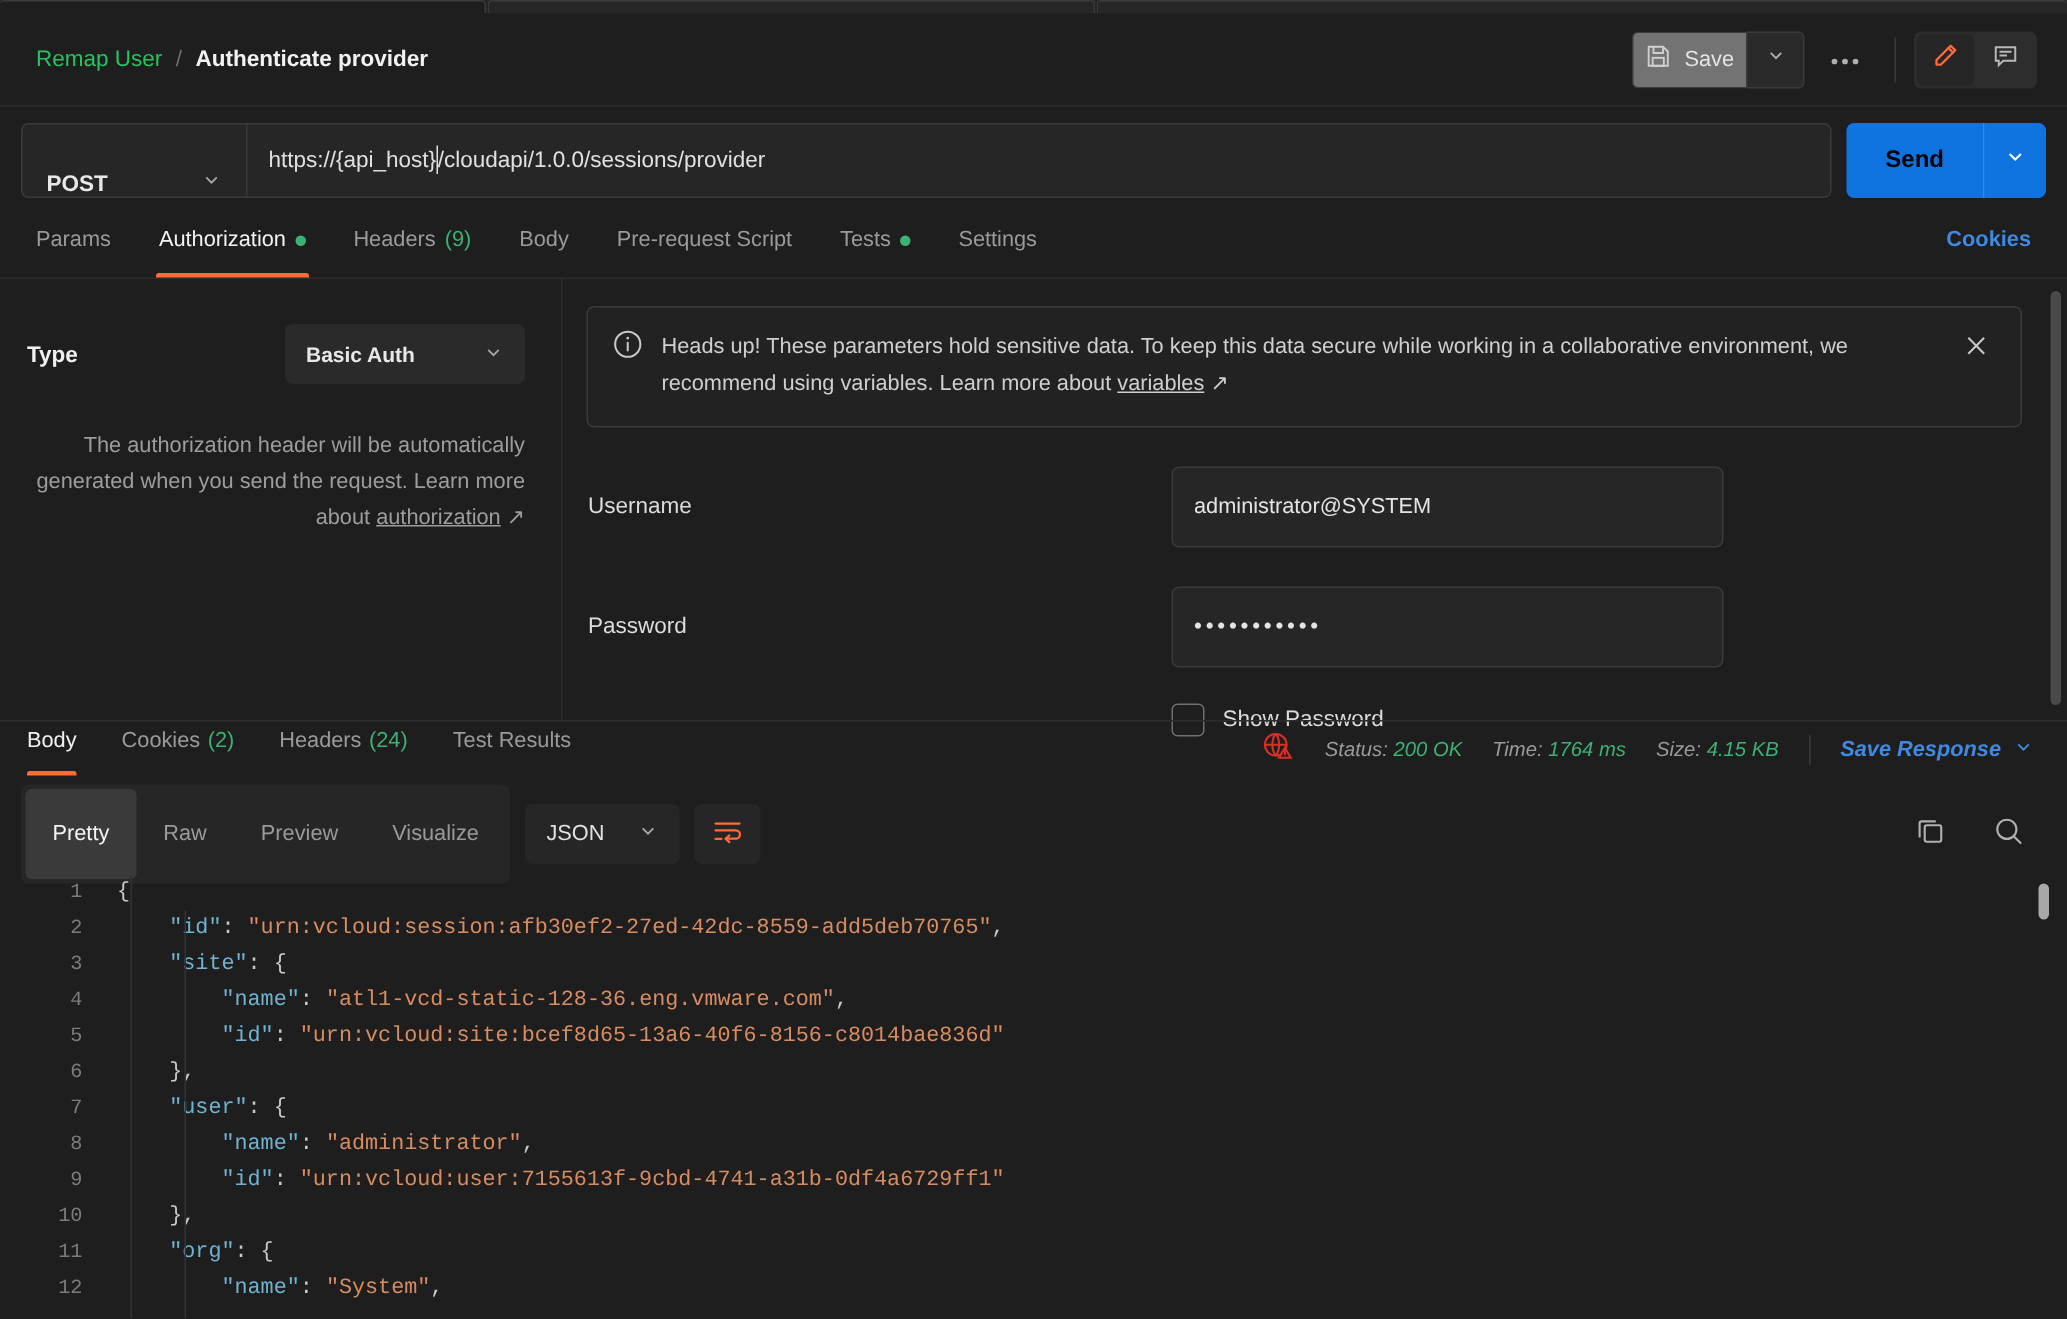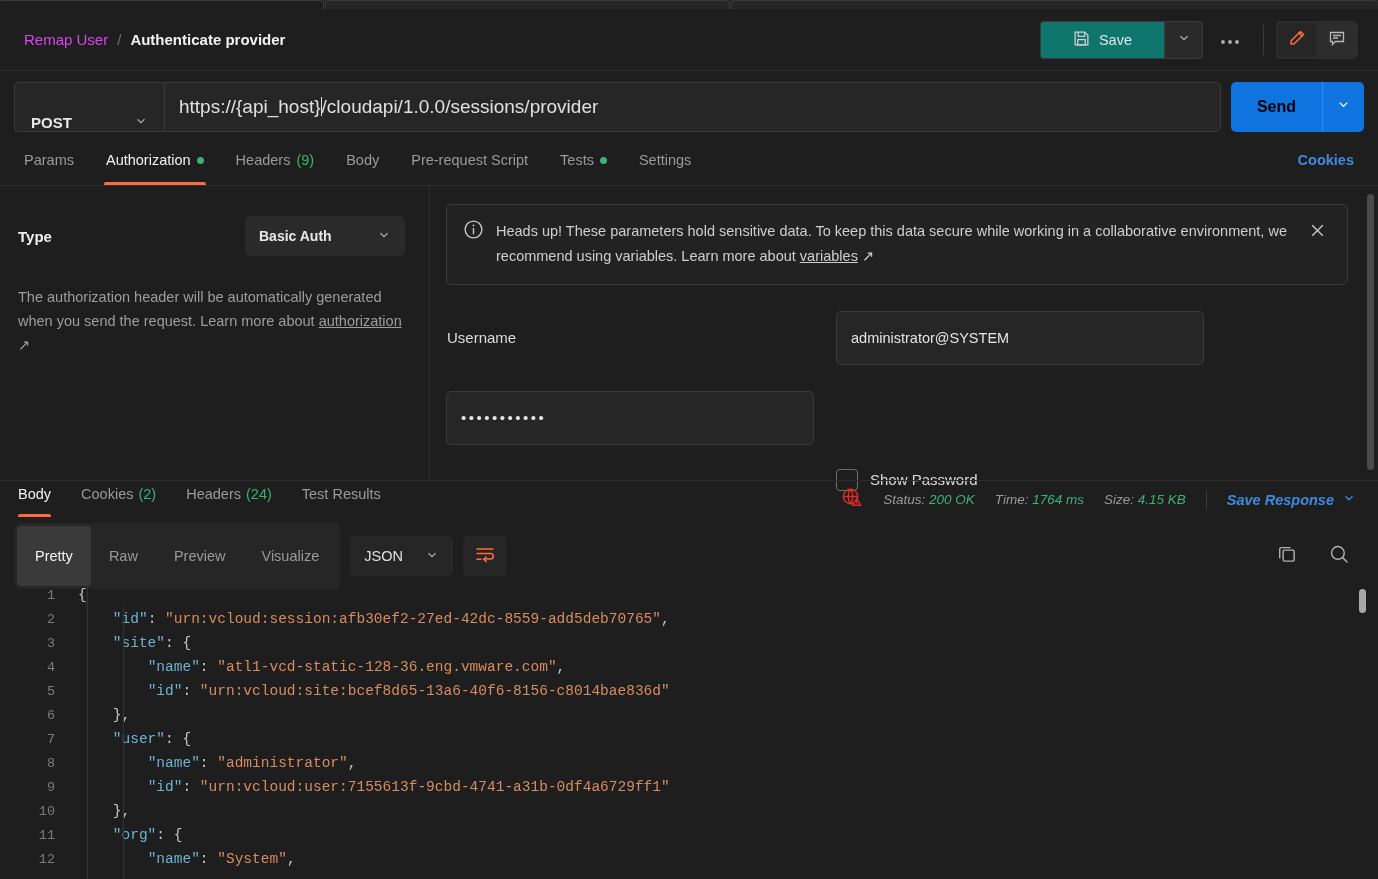--- a/index.html
+++ b/index.html
@@ -18,29 +18,29 @@
   .tabstrip .te2 { left:325px; width:405px; background:#262626;}
   .tabstrip .te3 { left:731px; width:647px; background:#262626; border-right:none;}
 
   
   .header {
     position:absolute; top:9px; left:0; width:1378px; height:62px;
     background:#1e1e1e; display:flex; align-items:center;
     border-bottom:1px solid #2d2d2d;
   }
   .breadcrumb { display:flex; align-items:center; padding-left:24px; gap:9px; font-size:15px; }
-  .bc-parent { color:#d946ef; }
+  .bc-parent { color:#22c55e; }
   .bc-sep { color:#6e6e6e; }
   .bc-current { color:#f2f2f2; font-weight:bold; }
 
   .hdr-right { margin-left:auto; display:flex; align-items:center; padding-right:20px; gap:0; }
   .save-btn {
     display:flex; align-items:center; gap:9px;
-    background:#0f766e; border:1px solid #3a3a3a; border-right:none;
-    border-radius:4px 0 0 4px; height:38px; padding:0 32px;
+    background:#737373; border:1px solid #3a3a3a; border-right:none;
+    border-radius:4px 0 0 4px; height:38px; padding:0 8px;
     color:#e3e3e3; font-size:14.5px;
   }
   .save-caret {
     background:#2a2a2a; border:1px solid #3a3a3a;
     border-radius:0 4px 4px 0; height:38px; width:39px;
     display:flex; align-items:center; justify-content:center; color:#b0b0b0;
   }
   .more-btn { width:42px; height:38px; display:flex; align-items:center; justify-content:center; color:#b0b0b0; letter-spacing:1px; font-size:15px; margin-left:6px;}
   .hdr-divider { width:1px; height:30px; background:#3a3a3a; margin:0 12px; }
   .icon-group { display:flex; background:#2d2d2d; border-radius:5px; padding:2px; gap:2px; }
@@ -50,41 +50,41 @@
   
   .urlbar { position:absolute; top:79px; left:0; width:1378px; height:55px; display:flex; align-items:center; padding:0 14px; gap:0; }
   .method-box {
     width:150px; height:50px; background:#262626; border:1px solid #3a3a3a;
     border-radius:5px 0 0 5px; border-right:none;
     display:flex; align-items:flex-end; justify-content:space-between; padding:0 16px;
     font-size:15px; color:#e8e8e8; font-weight:bold;
   }
   .url-box {
     flex:1; height:50px; background:#262626; border:1px solid #3a3a3a; border-radius:0 5px 5px 0;
-    display:flex; align-items:center; padding:0 14px; font-size:19px; color:#e0e0e0;
+    display:flex; align-items:center; padding:0 14px; font-size:15px; color:#e0e0e0;
     position:relative;
   }
   .url-caret { display:inline-block; width:1px; height:19px; background:#e0e0e0; vertical-align:-4px; }
   .send-wrap { display:flex; margin-left:10px; }
   .send-btn { background:#0f74e0; color:#000000; font-weight:bold; font-size:16px; height:50px; padding:0 26px; border-radius:5px 0 0 5px; display:flex; align-items:center; }
   .send-caret { background:#0f74e0; width:42px; height:50px; border-radius:0 5px 5px 0; display:flex; align-items:center; justify-content:center; border-left:1px solid #2f8bee; color:#fff;}
 
   
   .reqtabs { position:absolute; top:141px; left:0; width:1378px; height:45px; display:flex; align-items:flex-end; padding:0 14px; border-bottom:1px solid #2d2d2d; }
   .rtab { position:relative; padding:4px 16px 17px 16px; font-size:14.5px; color:#9a9a9a; display:flex; align-items:center; gap:6px; }
   .rtab:first-child{ padding-left:10px;}
   .rtab.active { color:#f2f2f2; }
   .rtab.active::after { content:""; position:absolute; left:14px; right:14px; bottom:0; height:3px; background:#ff6c37; border-radius:2px 2px 0 0; }
   .rtab .dot { width:7px; height:7px; border-radius:50%; background:#3bb273; display:inline-block;}
   .rtab .cnt { color:#3bb273; }
   .cookies-link { margin-left:auto; color:#3f8ae0; font-size:14.5px; padding:4px 10px 17px 0; font-weight:bold;}
 
   
   .authpane { position:absolute; top:186px; left:0; width:1378px; height:294px; display:flex; }
-  .auth-left { width:430px; border-right:1px solid #2d2d2d; padding:30px 24px 0 18px; }
+  .auth-left { width:375px; border-right:1px solid #2d2d2d; padding:30px 24px 0 18px;text-align:right; }
   .type-row { display:flex; align-items:center; justify-content:space-between; }
   .type-label { font-size:15px; color:#f0f0f0; font-weight:bold; }
   .type-select {
     width:160px; height:40px; background:#2a2a2a; border-radius:5px;
     display:flex; align-items:center; justify-content:space-between;
     padding:0 14px; font-size:14px; color:#e8e8e8; font-weight:bold;
   }
   .auth-desc { margin-top:30px; font-size:14.5px; line-height:1.65; color:#9d9d9d; }
   .auth-desc a { color:#9d9d9d; text-decoration:underline; }
 
@@ -300,20 +300,21 @@
           </svg>
       </div>
     </div>
 
     <div class="field-row">
       <span class="field-label">Username</span>
       <div class="field-input" placeholder="Username">administrator@SYSTEM</div>
     </div>
 
     <div class="field-row">
+      <span class="field-label">Password</span>
       <div class="field-input">
         <span class="dots">•••••••••••</span>
       </div>
     </div>
 
     <div class="showpw-row">
       <div class="cbox"></div>
       <span class="showpw-label">Show Password</span>
     </div>
 

